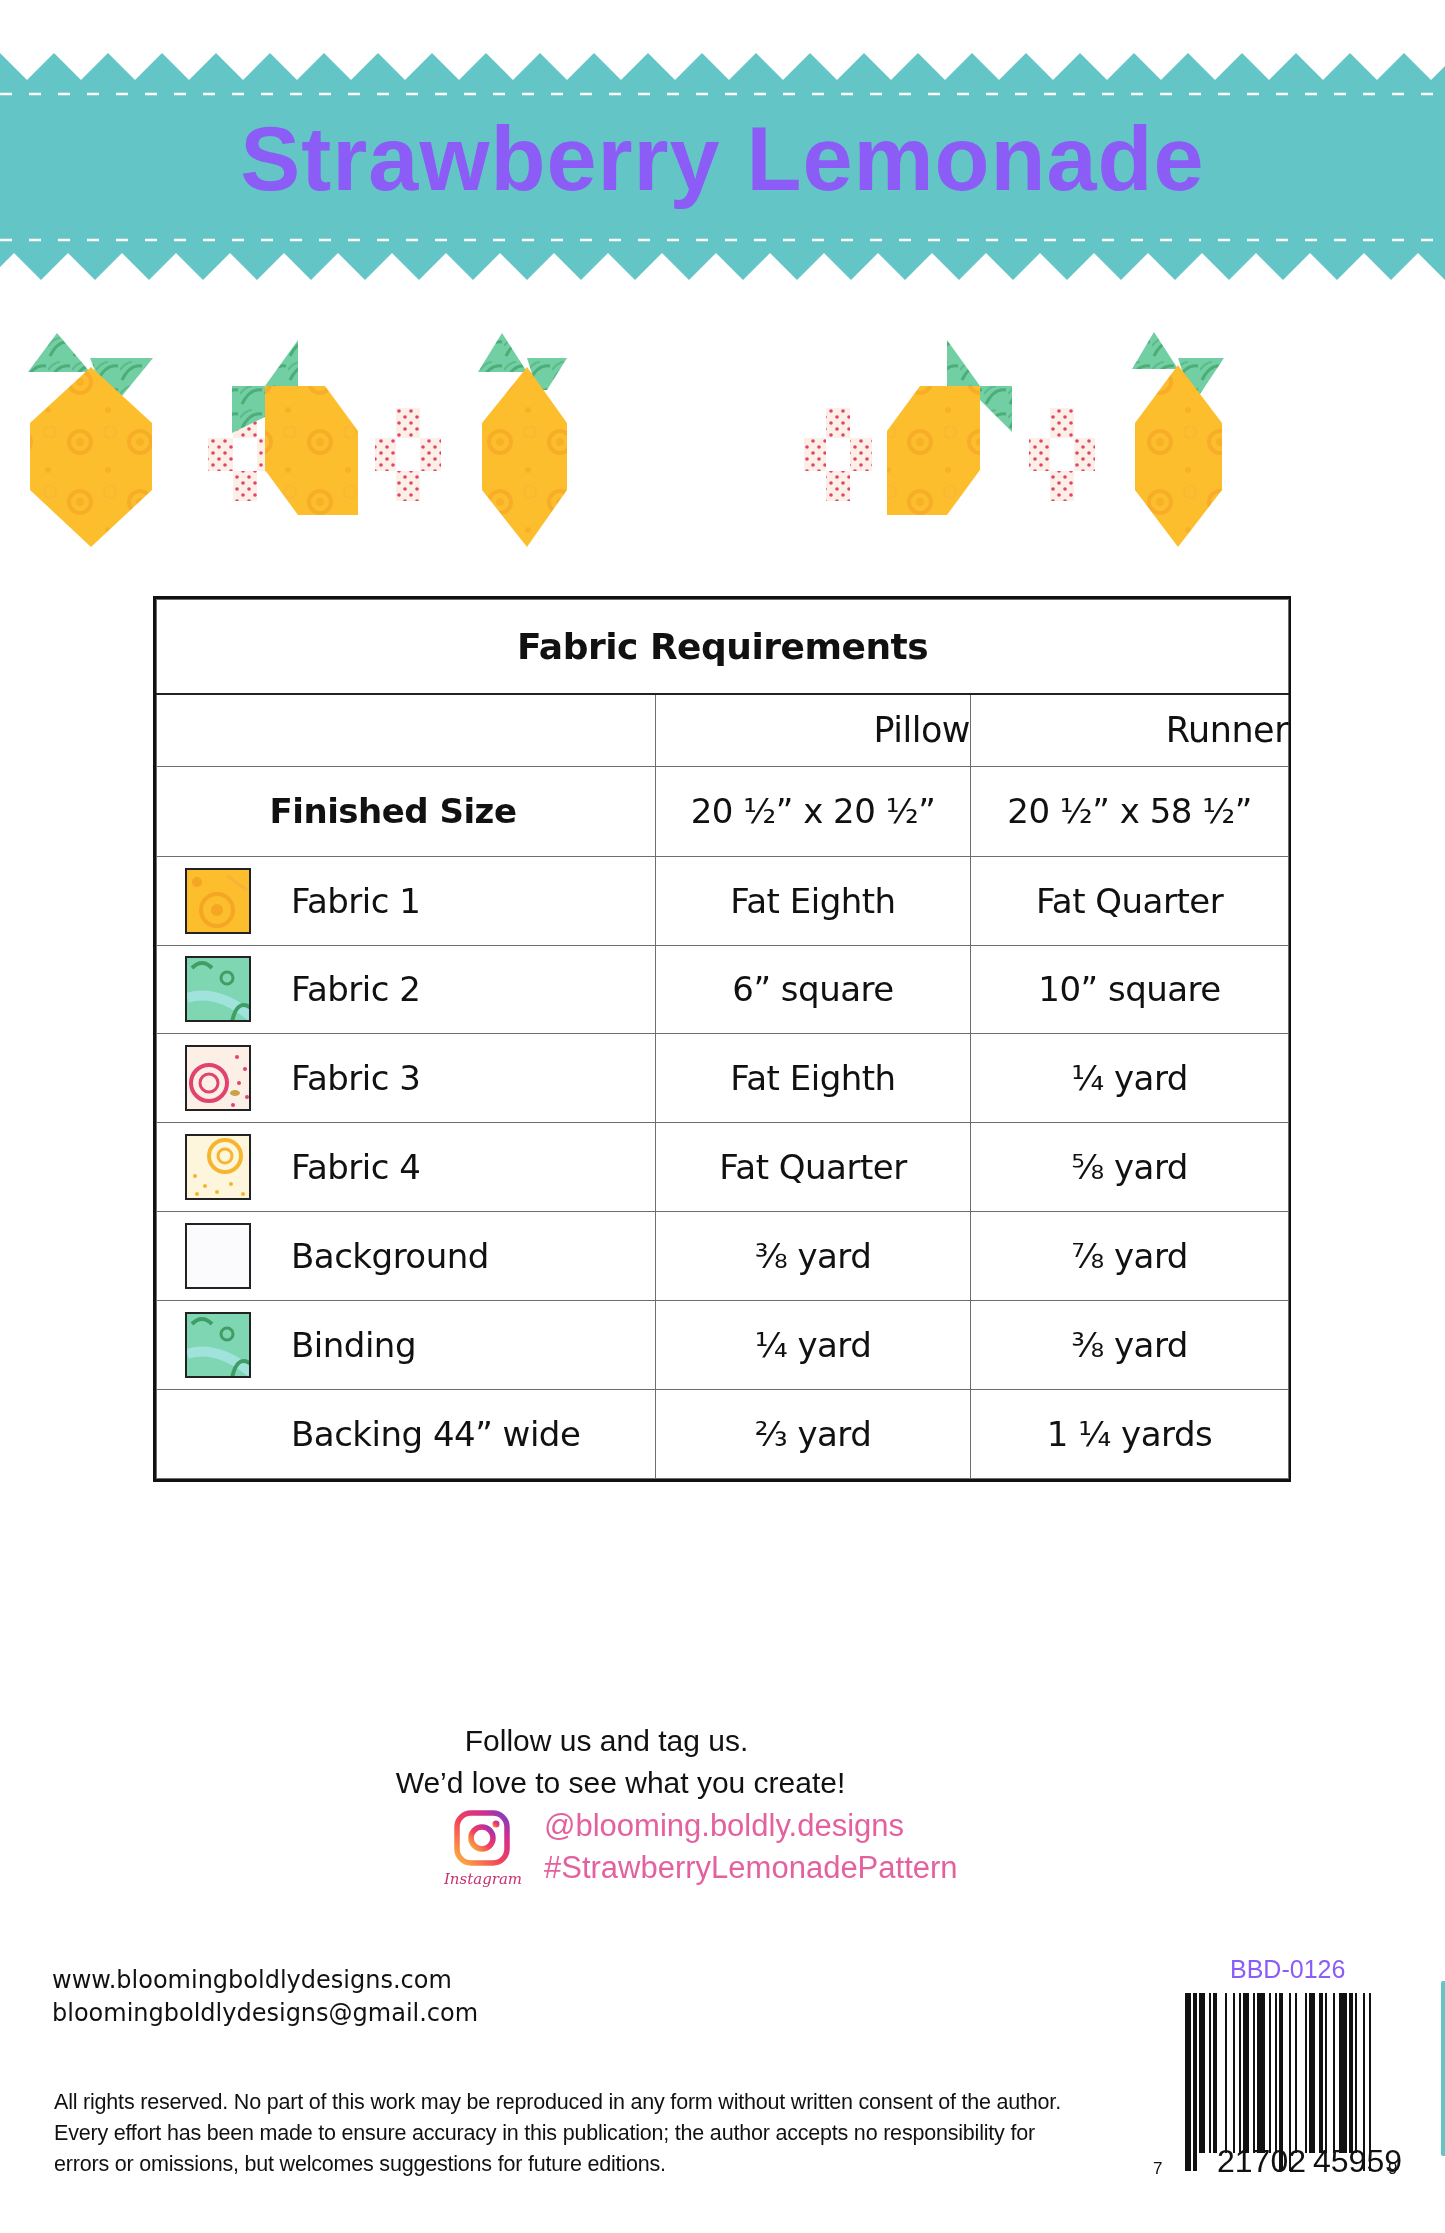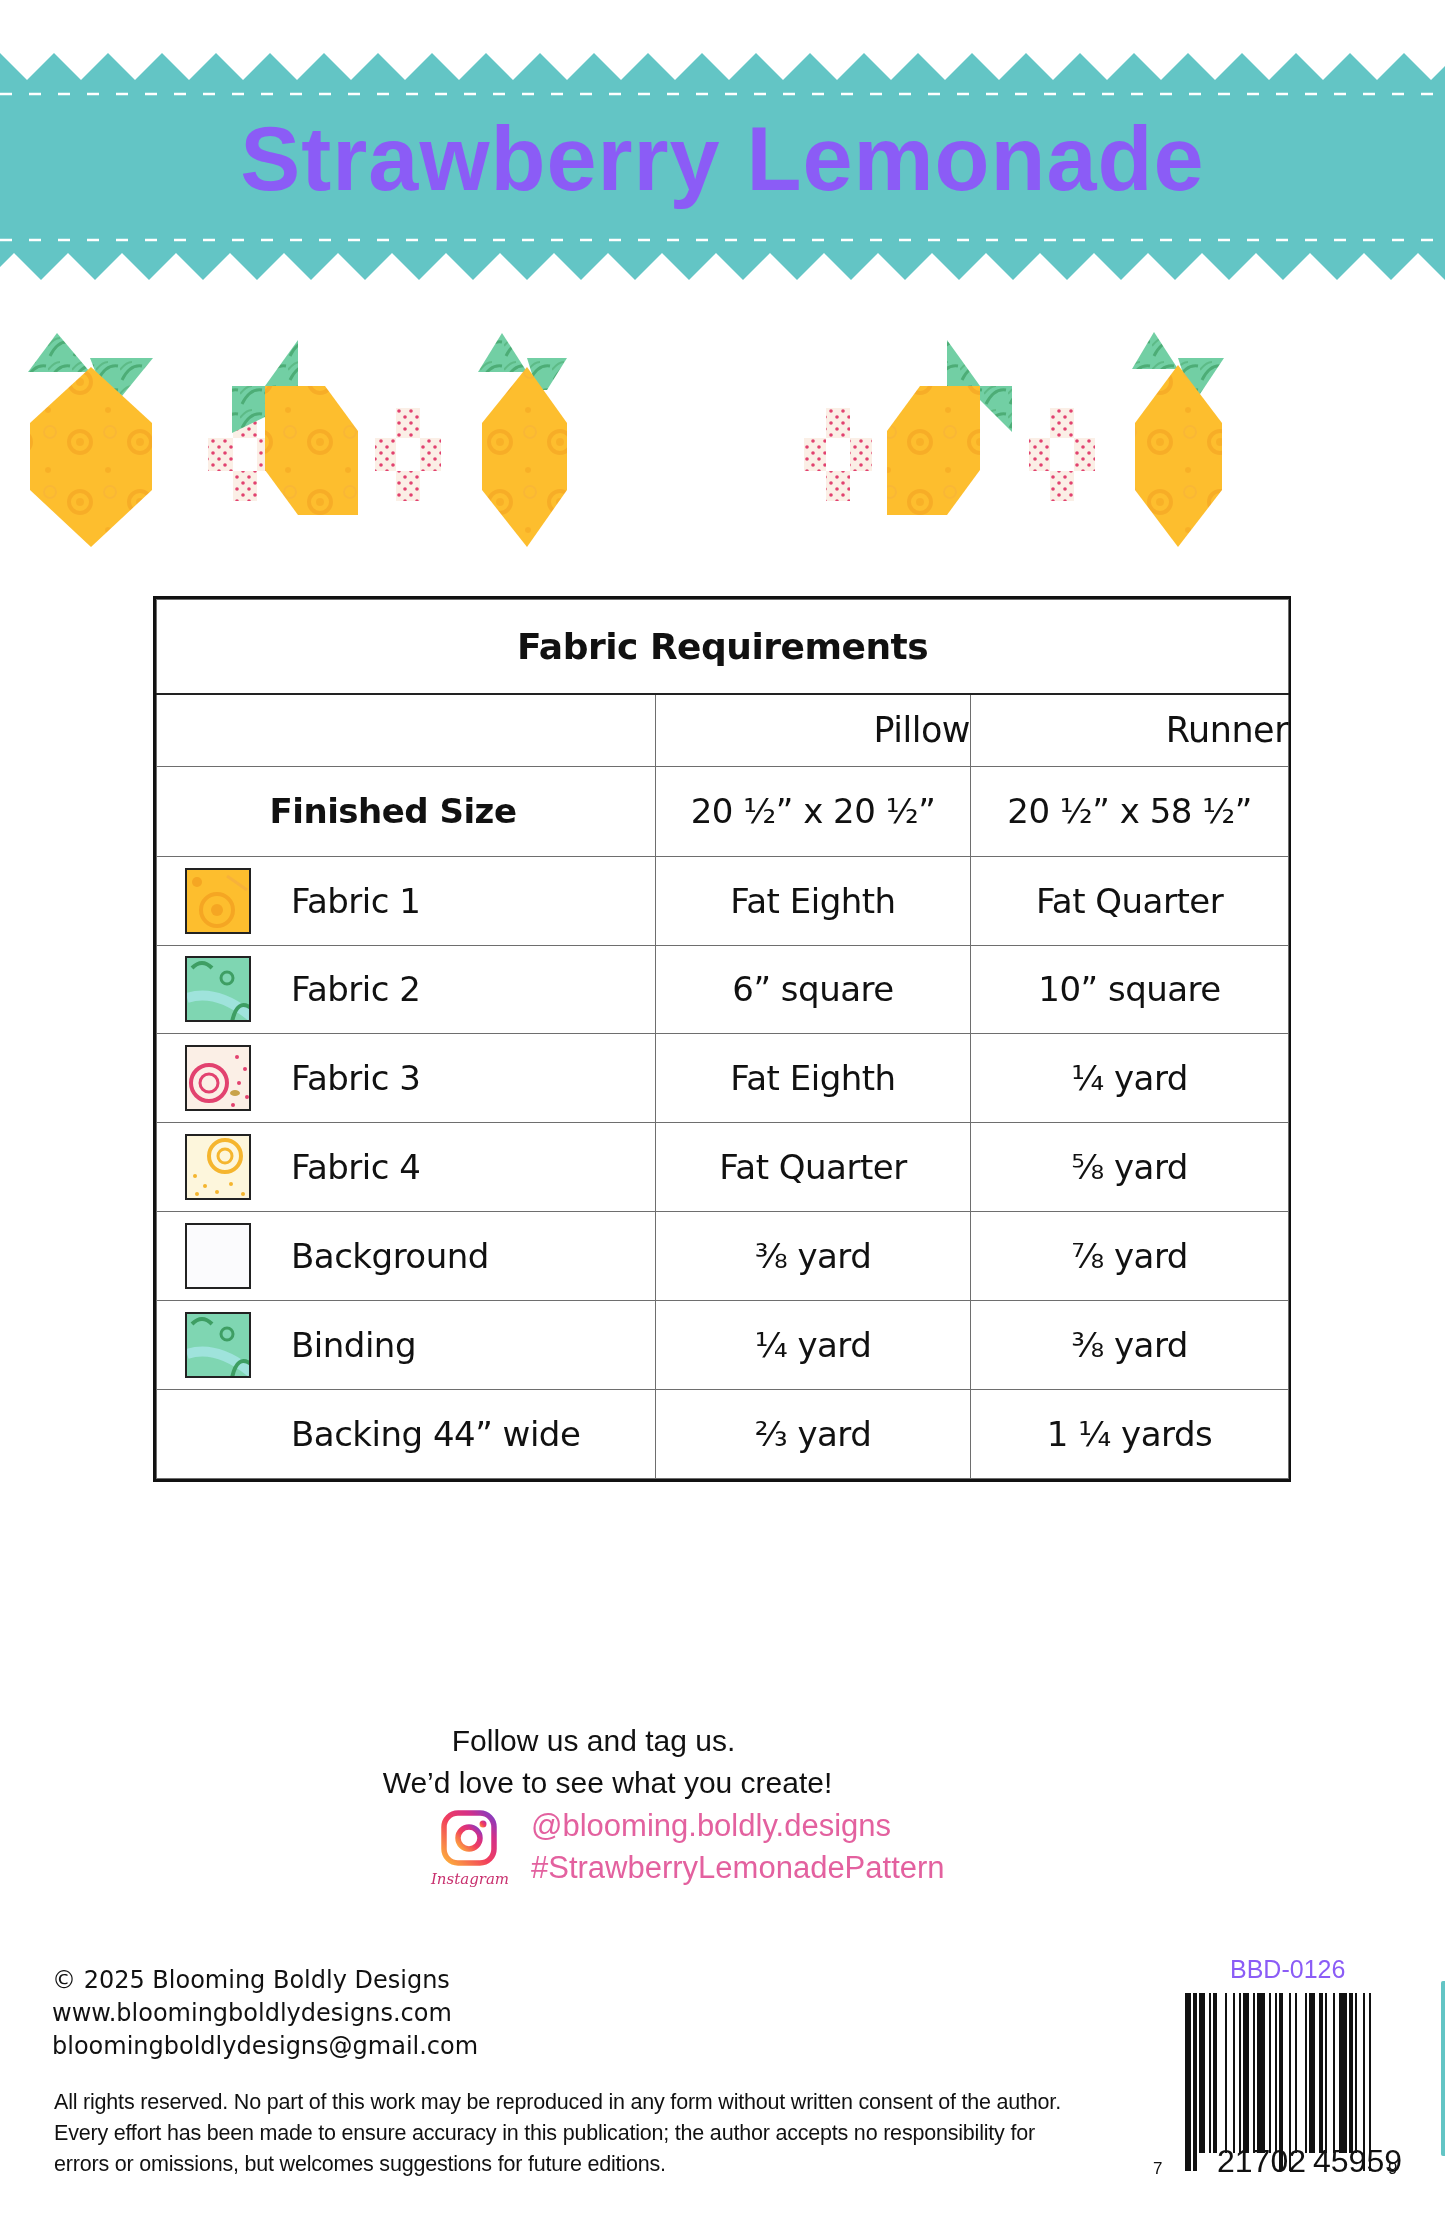--- a/index.html
+++ b/index.html
@@ -21,21 +21,21 @@
   .req-table tr.col-head td { height: 70px; font-weight: normal; font-size: 35px; text-align: right; }
   .req-table tr.size-row td { height: 88px; }
   .req-table tr.size-row td.label { font-weight: bold; }
   .req-table tr.fab td { height: 87px; }
   .req-table td.label { text-align: left; }
   .label-inner { display: flex; align-items: center; }
   .swatch { width: 66px; height: 66px; border: 2px solid #222; box-sizing: border-box; margin-left: 28px; margin-right: 40px; flex: 0 0 auto; position: relative; overflow: hidden; }
   .swatch.none { border: none; }
 
   
-  .social { position: absolute; left: 3px; top: 1720px; width: 1209px; }
+  .social { position: absolute; left: 16px; top: 1720px; width: 1209px; }
   .follow-line { text-align: center; font-family: "Liberation Sans", sans-serif; font-size: 30px; line-height: 42px; color: #111; }
   .follow-line.l1 { margin-left: -28px; }
   .ig-block { position: absolute; left: 425px; top: 84px; width: 620px; height: 110px; }
   .ig-icon { position: absolute; left: 13px; top: 6px; width: 56px; height: 56px; }
   .ig-word { position: absolute; left: 0; top: 66px; width: 84px; text-align: center; font-family: "DejaVu Serif", serif; font-style: italic; font-size: 15px; color: #c8306e; }
   .ig-handle, .ig-tag { position: absolute; left: 103px; font-family: "Liberation Sans", sans-serif; font-size: 31px; color: #e3619f; line-height: 40px; }
   .ig-handle { top: 2px; }
   .ig-tag { top: 44px; }
 
   
@@ -311,21 +311,20 @@
       <circle cx="28" cy="28" r="11" fill="none" stroke="url(#igGrad)" stroke-width="5.5"></circle>
       <circle cx="42" cy="14" r="3.5" fill="url(#igGrad)"></circle>
     </svg>
     <div class="ig-word">Instagram</div>
     <div class="ig-handle">@blooming.boldly.designs</div>
     <div class="ig-tag">#StrawberryLemonadePattern</div>
   </div>
 </div>
 
 <div class="footer-contact">
-  <div>© 2025 Blooming Boldly Designs</div>
   <div>www.bloomingboldlydesigns.com</div>
   <div>bloomingboldlydesigns@gmail.com</div>
 </div>
 
 <div class="legal">All rights reserved. No part of this work may be reproduced in any form without written consent of the author.  Every effort has been made to ensure accuracy in this publication; the author accepts no responsibility for errors or omissions, but welcomes suggestions for future editions.</div>
 
 <div class="barcode-wrap">
   <div class="sku">BBD-0126</div>
   <svg class="barcode" width="230" height="180" id="barcodeSvg">
       <rect x="0" y="0" width="6" height="178" fill="#111"></rect>

